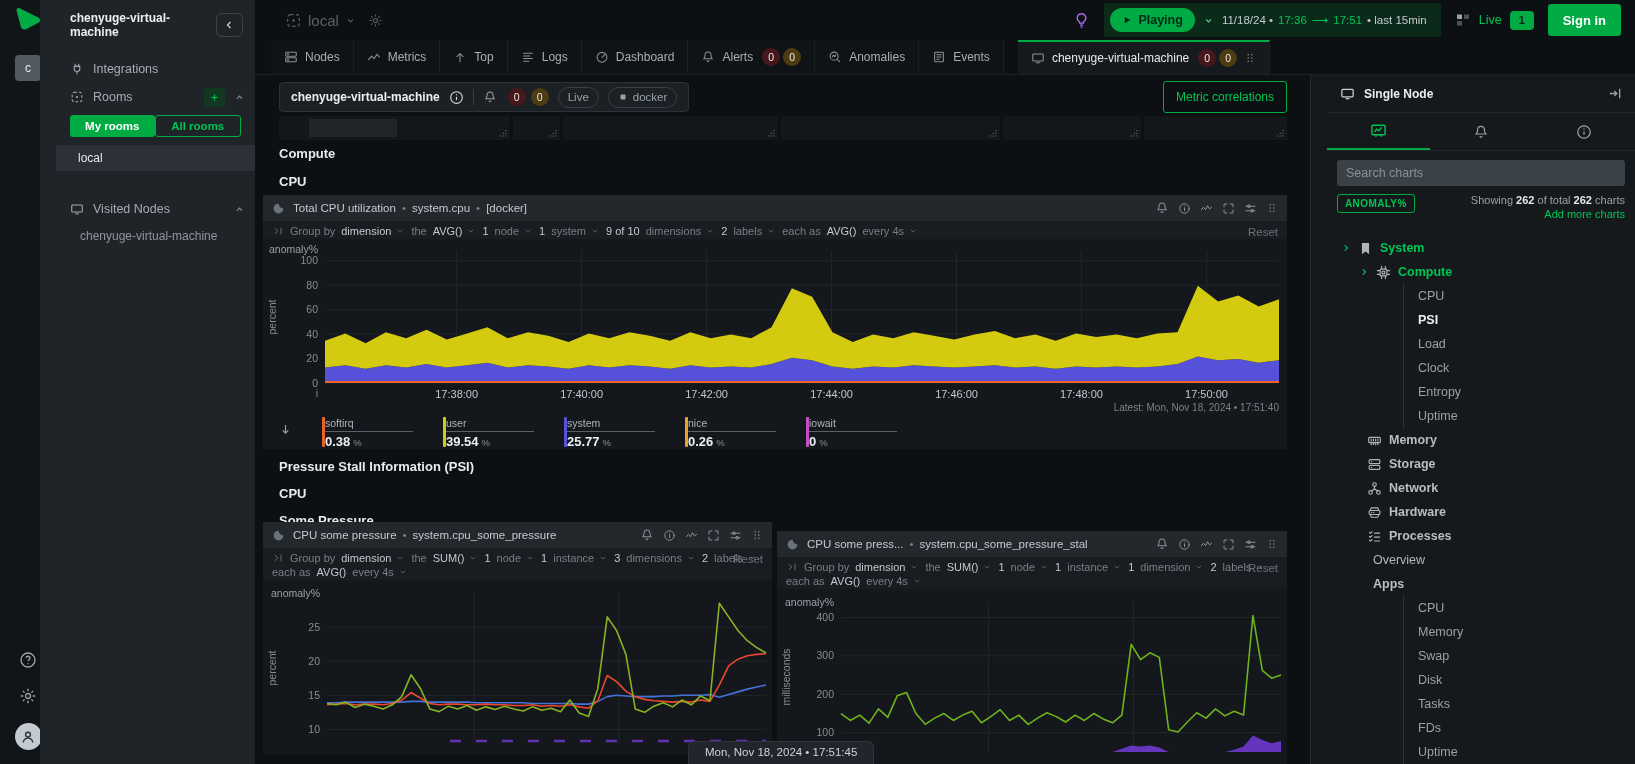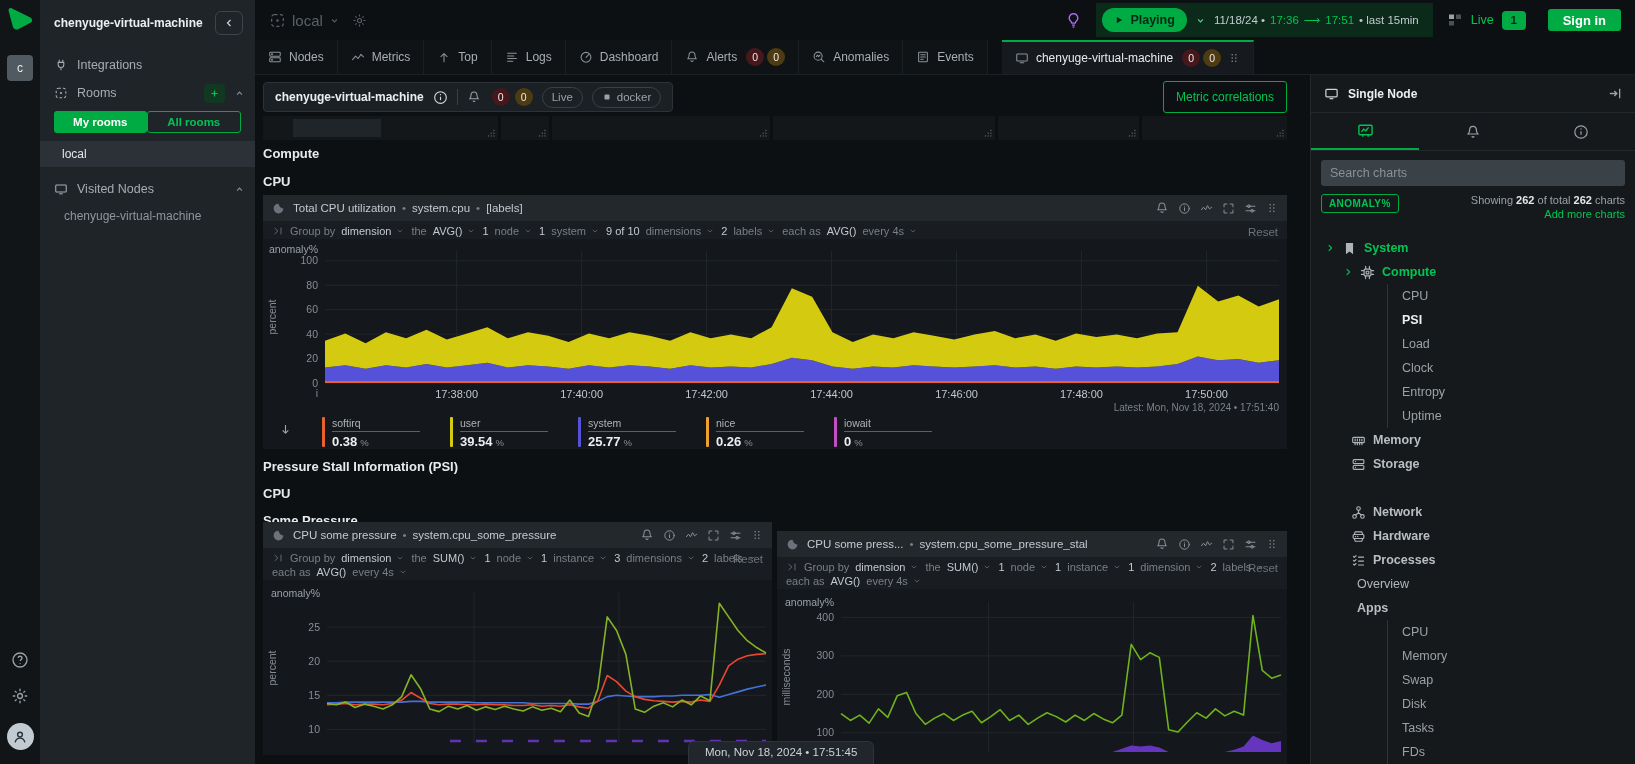--- a/index.html
+++ b/index.html
@@ -1,18 +1,18 @@
 <!DOCTYPE html>
 <html><head>
 <meta charset="utf-8">
 <style>
   * { margin:0; padding:0; box-sizing:border-box; }
   html,body { width:1635px; height:764px; overflow:hidden; background:#0d1012;
     font-family:"Liberation Sans", sans-serif; color:#aeb4b9; }
-  .abs { position:absolute; }
+  .abs { position:absolute;padding-left:16px; }
   svg { display:block; }
 
   
   #rail { left:0; top:0; width:40px; height:764px; background:#121518; display:flex;
     flex-direction:column; align-items:center; }
   #logo { width:30px; height:30px; margin-top:5px; }
   #rail-avatar { width:26px; height:26px; margin-top:20px; background:#515a61; border-radius:4px;
     color:#e8ebed; font-size:12px; display:flex; align-items:center; justify-content:center; }
   #rail-spacer { flex:1; }
   .rail-ic { color:#9aa1a7; margin-bottom:18px; }
@@ -49,21 +49,21 @@
     padding:5px 14px 5px 6px; }
   #playing-btn { display:flex; align-items:center; gap:6px; background:#00ab44; color:#002a15;
     border-radius:13px; height:24px; padding:0 12px; font-size:12.5px; font-weight:bold; }
   #range-text { font-size:11.5px; color:#c3cad0; display:flex; gap:5px; align-items:center; }
   #range-text .grn { color:#00c454; }
   #live-group { display:flex; align-items:center; gap:8px; }
   #live-label { color:#00c454; font-size:12.5px; }
   #live-count { background:#00ab44; color:#002a15; font-weight:bold; font-size:11.5px;
     border-radius:4px; min-width:24px; height:19px; display:flex; align-items:center; justify-content:center; }
   #signin { background:#00ab44; color:#fff; font-weight:bold; font-size:13px; border-radius:3px;
-    height:22px; padding:0 15px; display:flex; align-items:center; margin-left:8px; }
+    height:32px; padding:0 15px; display:flex; align-items:center; }
 
   
   #tabbar { left:255px; top:40px; width:1380px; height:35px; background:#0d1012; display:flex;
     border-bottom:1px solid #1c2125; }
   .tab { display:flex; align-items:center; gap:7px; padding:0 13px; font-size:12px; color:#a8aeb4;
     border-right:1px solid #1a1f23; background:#101316; }
   .tab .ic { color:#8a9197; }
   .tab.active { background:#16191d; border-top:2px solid #00ab44; color:#e8ebed; margin-left:14px; }
   .badge { width:18px; height:18px; border-radius:50%; font-size:10.5px; color:#f3e6e6;
     display:flex; align-items:center; justify-content:center; }
@@ -94,21 +94,21 @@
   .card-title .sep { color:#787f86; }
   .head-icons { margin-left:auto; display:flex; gap:9px; color:#8a9197; align-items:center; }
   .ctrl-row { display:flex; flex-wrap:wrap; align-items:center; column-gap:6px; row-gap:2px;
     padding:4px 9px 2px 9px; font-size:11px; color:#787f86; background:#191d21; position:relative; }
   .ctrl-row .strong { color:#c3c9cf; }
   .ctrl-row .chev { color:#6b727a; margin-left:-2px; }
   .reset { position:absolute; right:9px; top:5px; color:#6b727a; font-size:11.5px; }
   .latest { text-align:right; font-size:10px; color:#7b8288; padding-right:8px; margin-top:-1px; }
   #legend { display:flex; align-items:flex-start; gap:30px; padding:4px 10px 0 16px; }
   #legend .sorter { color:#9aa1a7; margin-top:6px; }
-  .leg-item { display:flex; gap:7px; }
+  .leg-item { display:flex; }
   .leg-bar { width:3px; height:30px; border-radius:1px; }
   .leg-col { display:flex; flex-direction:column; width:88px; }
   .leg-name { font-size:10.5px; color:#aeb4b9; border-bottom:1px solid #5a6166; padding-bottom:2px; }
   .leg-val { margin-top:2px; font-size:13px; font-weight:bold; color:#eceff1; }
   .leg-val .u { font-size:9.5px; color:#8a9197; font-weight:normal; margin-left:3px; }
 
   
   #rightbar { left:1310px; top:75px; width:325px; height:689px; background:#15191c; border-left:1px solid #23282c; }
   #rb-head { height:38px; display:flex; align-items:center; gap:9px; padding:0 13px; border-bottom:1px solid #23282c; }
   #rb-title { color:#eceff1; font-size:12px; font-weight:bold; flex:1; }
@@ -203,21 +203,21 @@
         <svg width="11" height="11" viewBox="0 0 16 16" fill="none" stroke="currentColor" stroke-width="1.6">
           <path d="M4.5 9.5 8 6l3.5 3.5"></path>
         </svg>
       </span>
   </div>
   <div id="room-btns">
     <div id="btn-myrooms" class="room-btn">My rooms</div>
     <div id="btn-allrooms" class="room-btn">All rooms</div>
   </div>
   <div id="room-active">local</div>
-  <div class="lb-row" style="margin-top:8px">
+  <div class="lb-row" style="margin-top:24px">
     <span>
         <svg width="14" height="14" viewBox="0 0 16 16" fill="none" stroke="currentColor" stroke-width="1.2">
           <rect x="2" y="3.5" width="12" height="8" rx="1"></rect>
           <path d="M6 13.5h4"></path>
         </svg>
       </span>
     <span>Visited Nodes</span>
     <span class="grow"></span>
     <span style="color:#8a9197">
         <svg width="11" height="11" viewBox="0 0 16 16" fill="none" stroke="currentColor" stroke-width="1.6">
@@ -517,21 +517,21 @@
       <span style="color:#6b727a">
           <svg width="13" height="13" viewBox="0 0 16 16">
             <path d="M8 2a6 6 0 1 0 6 6 7.4 7.4 0 0 1-6-6z" fill="currentColor"></path>
           </svg>
         </span>
       <span class="card-title">
         <span>Total CPU utilization</span>
           <span class="sep">•</span>
         <span>system.cpu</span>
           <span class="sep">•</span>
-        <span>[labels]</span>
+        <span>[docker]</span>
       </span>
       <span class="head-icons">
           <span>
             <svg width="14" height="14" viewBox="0 0 16 16" fill="none" stroke="currentColor" stroke-width="1.2" stroke-linecap="round" stroke-linejoin="round">
               <path d="M8 2.3c-2.1 0-3.4 1.6-3.4 3.7 0 2.8-1 3.4-1.5 4h9.8c-.5-.6-1.5-1.2-1.5-4 0-2.1-1.3-3.7-3.4-3.7z"></path>
               <path d="M6.8 12.3a1.3 1.3 0 0 0 2.4 0"></path>
             </svg>
           </span>
           <span>
             <svg width="13" height="13" viewBox="0 0 16 16" fill="none" stroke="currentColor" stroke-width="1.2" stroke-linecap="round" stroke-linejoin="round">
@@ -1087,21 +1087,21 @@
         <span style="display:flex">
           <svg width="15" height="15" viewBox="0 0 16 16" fill="none" stroke="currentColor" stroke-width="1.2" stroke-linecap="round" stroke-linejoin="round">
             <rect x="2.3" y="2.8" width="11.4" height="4.2" rx="1"></rect>
             <rect x="2.3" y="9" width="11.4" height="4.2" rx="1"></rect>
             <circle cx="4.8" cy="4.9" r=".7" fill="currentColor" stroke="none"></circle>
             <circle cx="4.8" cy="11.1" r=".7" fill="currentColor" stroke="none"></circle>
           </svg>
         </span>
         <span class="tr-group">Storage</span>
       </div>
-      <div class="tr-row" style="padding-left: 40px; margin-top: 24px;">
+      <div class="tr-row" style="padding-left: 40px;">
         <span style="display:flex">
           <svg width="15" height="15" viewBox="0 0 16 16" fill="none" stroke="currentColor" stroke-width="1.2" stroke-linecap="round" stroke-linejoin="round">
             <circle cx="8" cy="3.8" r="1.9"></circle>
             <circle cx="3.8" cy="12.2" r="1.9"></circle>
             <circle cx="12.2" cy="12.2" r="1.9"></circle>
             <path d="M8 5.7v2.6M8 8.3l-3 2.3M8 8.3l3 2.3"></path>
           </svg>
         </span>
         <span class="tr-group">Network</span>
       </div>

